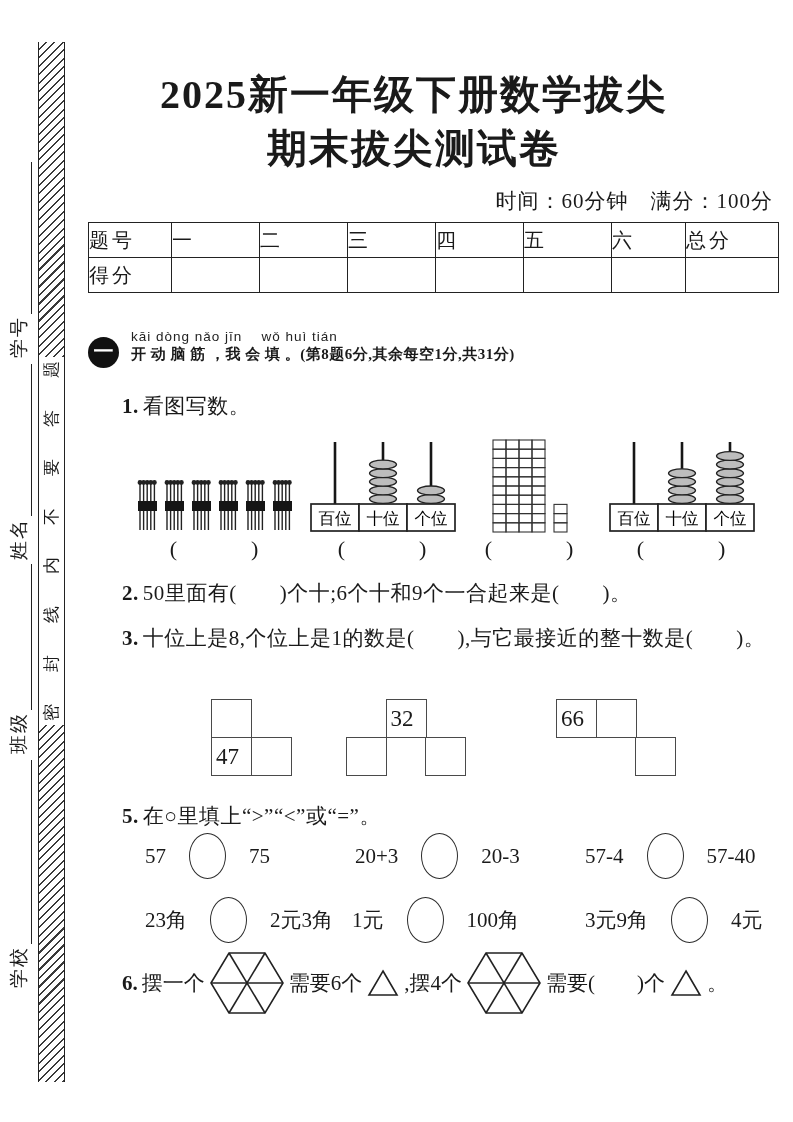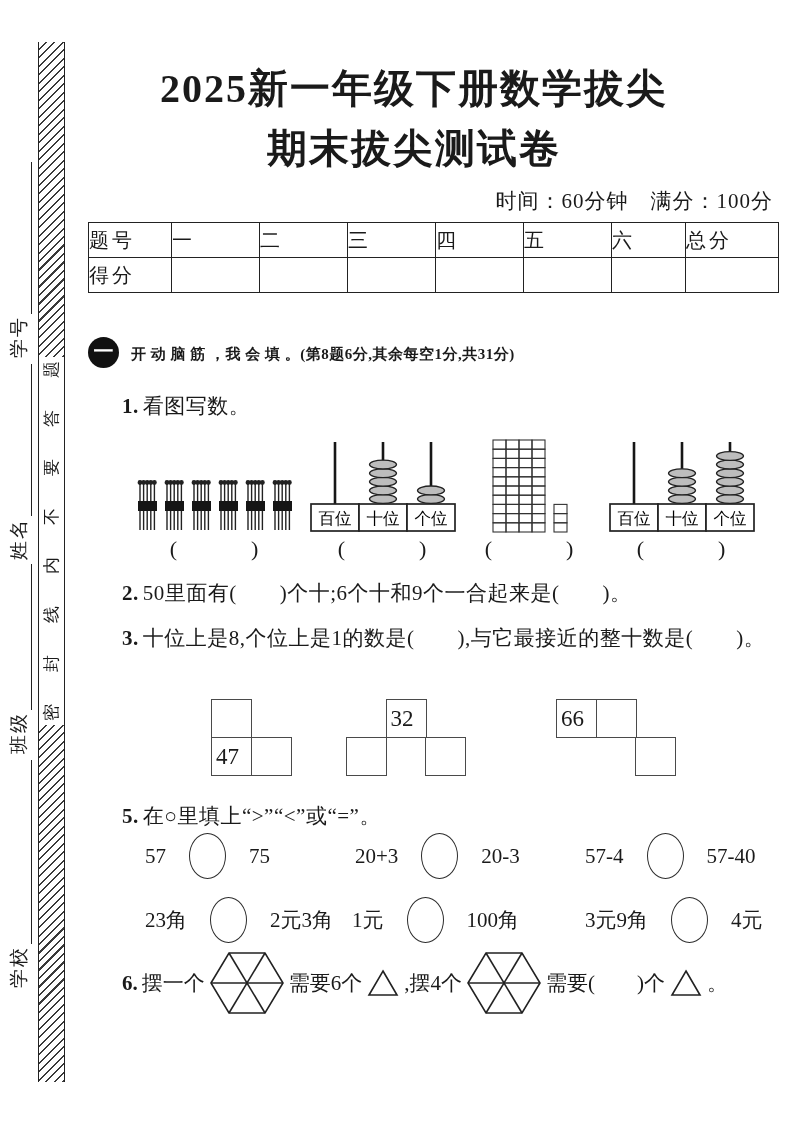--- a/index.html
+++ b/index.html
@@ -19,21 +19,21 @@
   .sealch{display:block;font-size:17px;transform:rotate(-90deg);line-height:1;}
 
   
   .mfield{position:absolute;display:flex;align-items:flex-end;transform:rotate(-90deg);
           transform-origin:left top;height:26px;font-size:19px;letter-spacing:2px;}
   .mfield .uline{flex:1;border-bottom:1.6px solid #222;height:20px;margin-left:2px;}
 
   
   .title{position:absolute;left:90px;width:648px;text-align:center;font-weight:bold;
          font-size:40px;letter-spacing:2px;line-height:46px;}
-  .title.l1{top:66px;}
+  .title.l1{top:72px;}
   .title.l2{top:126px;}
   .info{position:absolute;right:20px;top:187px;font-size:21px;letter-spacing:1px;}
 
   
   table.score{position:absolute;left:88px;top:222px;border-collapse:collapse;table-layout:fixed;}
   table.score td{border:1.9px solid #222;height:34px;text-align:left;font-size:20px;
                  letter-spacing:3px;padding:0;}
 
   
   .badge{position:absolute;left:88px;top:337px;width:31px;height:31px;border-radius:50%;
@@ -141,20 +141,21 @@
       <td></td>
       <td></td>
       <td></td>
       <td></td>
       <td></td>
     </tr>
   </tbody>
     </table>
 
   <div class="badge">一</div>
+  <div class="pinyin">kāi dòng nǎo jīn　  wǒ huì tián</div>
   <div class="sec-title"><span>开 动 脑 筋 ，我 会 填 。</span><span>(第8题6分,其余每空1分,共31分)</span></div>
 
   <div class="qline" style="top:392px;"><b>1.</b><span>看图写数。</span></div>
 
   <div class="figrow">
     <div class="figblock" style="width:178px;">
       <div class="figarea bundles-box">
           <svg width="21" height="56" viewBox="0 0 21 56">
             <g stroke="#222" stroke-width="1.4" fill="#222">
               <line x1="3" y1="5" x2="3" y2="52"></line>

